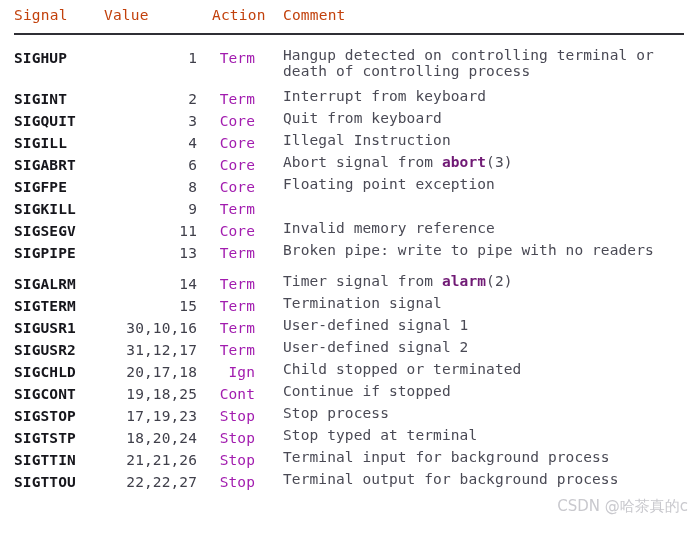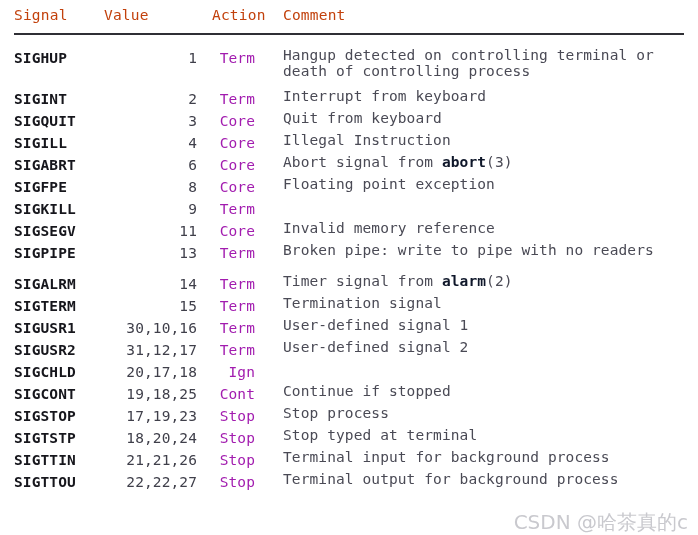--- a/index.html
+++ b/index.html
@@ -97,30 +97,30 @@
     display: block;
     margin-left: 283px;
     width: 400px;
     font-size: 14.5px;
     line-height: 16px;
     color: #4a4a55;
     white-space: normal;
   }
   .cell.comment b {
     font-weight: bold;
-    color: #0f172a;
+    color: #701a75;
   }
 
   
   .watermark {
     position: absolute;
     right: 10px;
-    bottom: 4px;
+    bottom: 20px;
     font-family: "DejaVu Sans", "Liberation Sans", sans-serif;
-    font-size: 20px;
+    font-size: 15px;
     line-height: 18px;
     color: #c9c9ce;
     white-space: nowrap;
     user-select: none;
   }
 </style>
 </head>
 <body>
 
 <div class="table-wrap">
@@ -208,20 +208,21 @@
       <div class="row">
         <span class="cell signal">SIGUSR2</span>
         <span class="cell value">31,12,17</span>
         <span class="cell action">Term</span>
         <span class="cell comment">User-defined signal 2</span>
       </div>
       <div class="row">
         <span class="cell signal">SIGCHLD</span>
         <span class="cell value">20,17,18</span>
         <span class="cell action">Ign</span>
+        <span class="cell comment">Child stopped or terminated</span>
       </div>
       <div class="row">
         <span class="cell signal">SIGCONT</span>
         <span class="cell value">19,18,25</span>
         <span class="cell action">Cont</span>
         <span class="cell comment">Continue if stopped</span>
       </div>
       <div class="row">
         <span class="cell signal">SIGSTOP</span>
         <span class="cell value">17,19,23</span>

